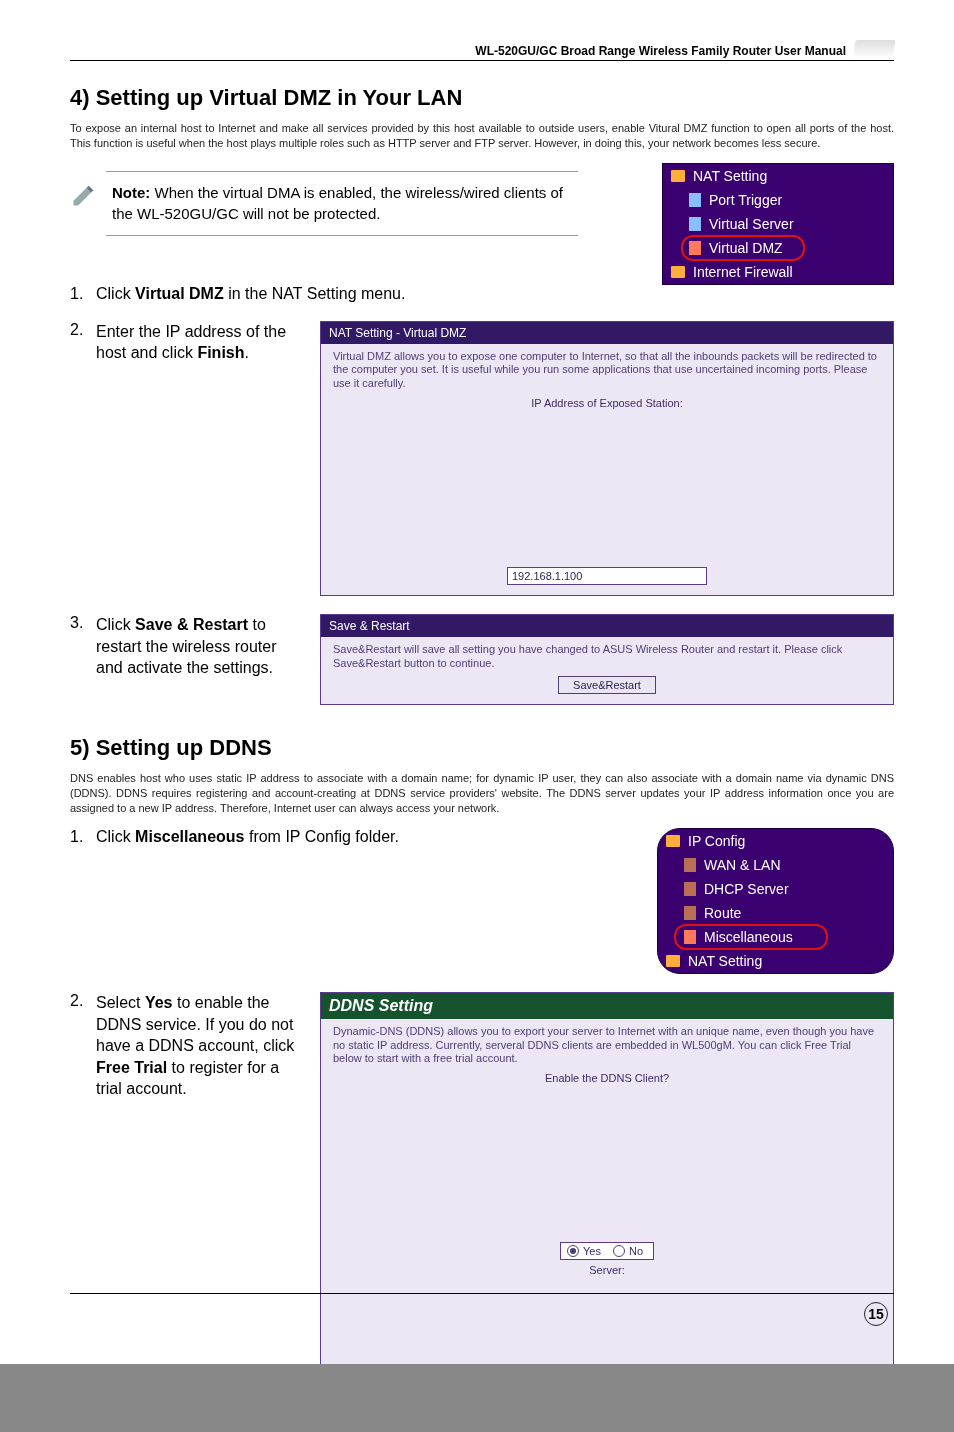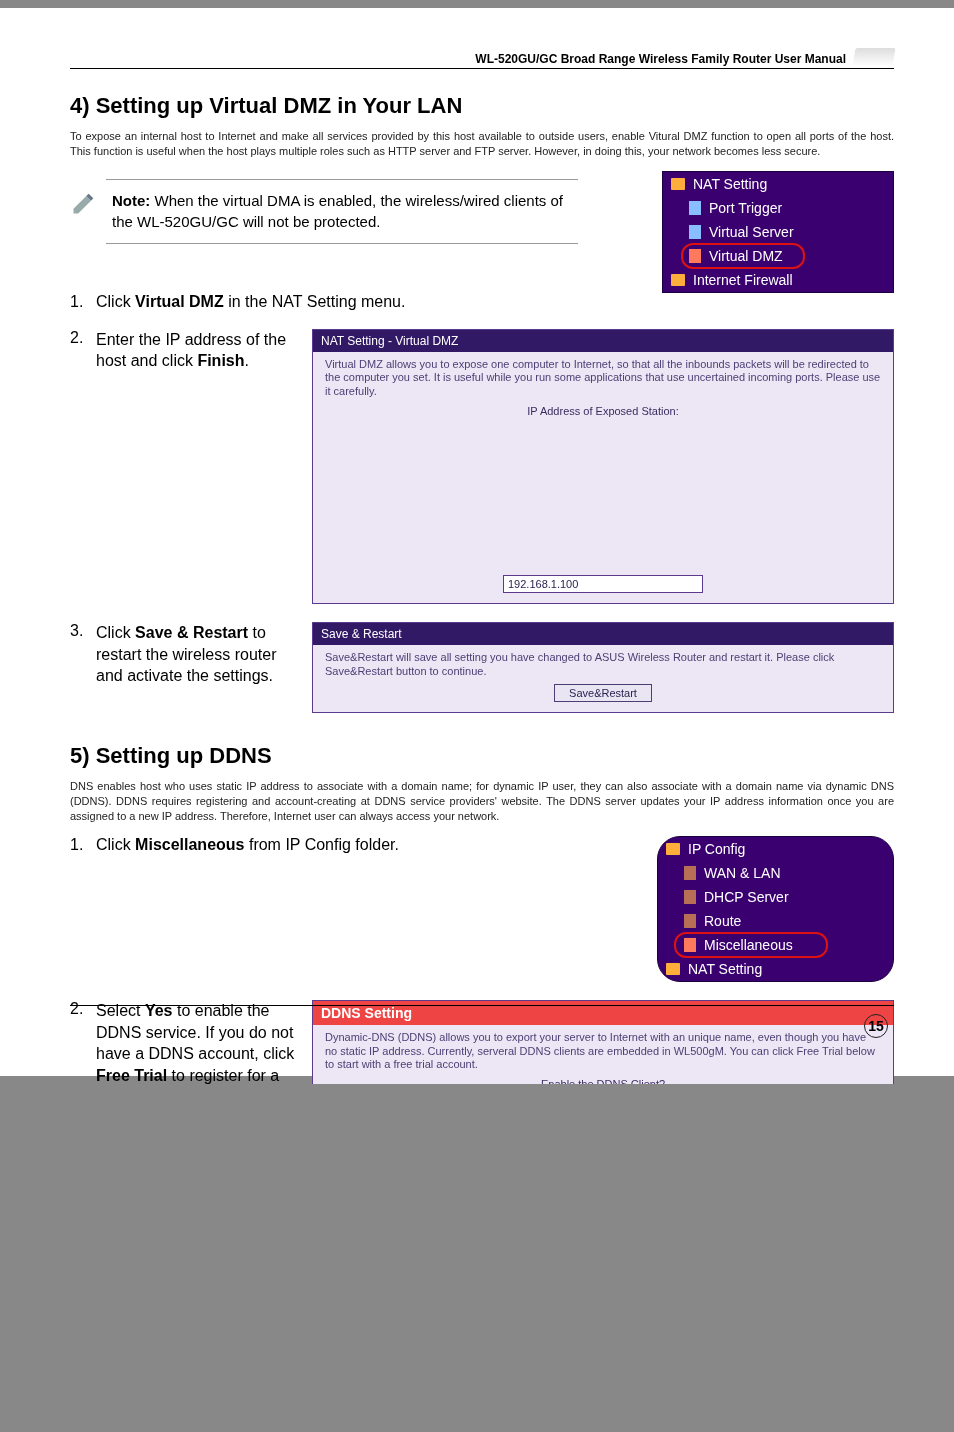--- a/index.html
+++ b/index.html
@@ -1,47 +1,47 @@
 <!DOCTYPE html>
 <html><head>
 <meta charset="utf-8">
 <style>
   html,body{margin:0;padding:0;background:#888;}
   body{font-family:Arial,Helvetica,sans-serif;}
-  .page{width:954px;height:1068px;background:#fff;margin:8px auto;position:relative;box-sizing:border-box;padding:40px 60px 40px 70px;}
+  .page{width:954px;height:1364px;background:#fff;margin:0 auto;position:relative;box-sizing:border-box;padding:40px 60px 40px 70px;}
   .hdr{border-bottom:1.5px solid #000;padding-bottom:2px;margin-bottom:24px;display:flex;justify-content:flex-end;align-items:flex-end;}
   .hdr-txt{font-size:12px;font-weight:bold;margin-right:8px;}
   .hdr-icon{width:40px;height:18px;background:linear-gradient(180deg,#ddd,#fff);border-radius:2px;transform:skewX(-10deg);}
   h2.section{font-size:22px;font-weight:bold;margin:18px 0 10px 0;}
   p.body{font-size:11px;line-height:1.35;text-align:justify;margin:0 0 12px 0;color:#222;}
   .note-row{display:flex;align-items:flex-start;margin:8px 0 16px 0;}
   .note-box{border-top:1px solid #999;border-bottom:1px solid #999;padding:10px 6px;font-size:15px;line-height:1.45;flex:0 0 460px;}
   .pencil{width:28px;height:28px;margin:10px 8px 0 0;flex:none;}
   .nat-menu{width:230px;background:#3b006f;color:#fff;border:1px solid #1a0040;margin-left:14px;font-size:14px;}
   .nat-menu .row{display:flex;align-items:center;padding:4px 8px;}
   .nat-menu .indent{padding-left:26px;}
   .nat-menu .hl{background:transparent;}
   .folder-ic{width:14px;height:12px;background:#ffae3c;margin-right:8px;border-radius:1px;}
   .doc-ic{width:12px;height:14px;background:#8abfff;margin-right:8px;}
   .circle-red{position:absolute;border:2px solid #d11;border-radius:50%;}
   ol.steps{list-style:none;margin:0;padding:0;font-size:16px;counter-reset:step;}
   ol.steps>li{margin:0 0 18px 0;position:relative;padding-left:26px;}
   ol.steps>li::before{counter-increment:step;content:counter(step)".";position:absolute;left:0;}
-  .step-row{display:flex;align-items:flex-start;gap:6px;}
+  .step-row{display:flex;align-items:flex-start;gap:14px;}
   .step-txt{flex:0 0 210px;font-size:16px;line-height:1.35;}
   .panel{border:1px solid #5b3b8f;background:#ece6f5;font-size:11px;color:#3b2d60;flex:1;}
   .panel-hd{background:#321966;color:#fff;font-weight:normal;padding:4px 8px;font-size:12px;}
   .panel-body{padding:6px 12px;border-radius:20px;}
   .panel-body small{color:#4d3f74;font-size:11px;line-height:1.25;display:block;margin-bottom:6px;}
   .field-row{display:flex;align-items:center;margin:4px 0;flex-direction:column;}
   .field-lbl{flex:0 0 170px;font-size:11px;color:#3b2d60;}
   input.txt{border:1px solid #5b3b8f;font-size:11px;padding:2px 4px;background:#fff;width:190px;color:#2a2350;}
   .btn{display:inline-block;border:1px solid #4d3f74;background:#eae5f3;font-size:11px;padding:2px 14px;color:#2a2350;}
   .ddns-panel{border:1px solid #5b3b8f;background:#ece6f5;font-size:11px;color:#3b2d60;flex:1;}
-  .ddns-hd{background:#ef4444;color:#fff;font-weight:bold;padding:4px 8px;font-size:14px;}
+  .ddns-hd{background:#14532d;color:#fff;font-weight:bold;padding:4px 8px;font-size:16px;font-style:italic;}
   .radio-grp{display:inline-flex;align-items:center;background:#fff;border:1px solid #5b3b8f;padding:2px 6px;gap:4px;min-width:80px;}
   .radio{width:10px;height:10px;border:1px solid #4d3f74;border-radius:50%;display:inline-block;position:relative;}
   .radio.checked::after{content:"";position:absolute;inset:2px;background:#4d3f74;border-radius:50%;}
   select.sel{border:1px solid #5b3b8f;background:#fff;color:#2a2350;font-size:11px;padding:1px 2px;}
   .footer-line{position:absolute;left:70px;right:60px;bottom:70px;border-top:1px solid #000;}
   .page-num{position:absolute;right:66px;bottom:38px;font-size:14px;font-weight:bold;border:1px solid #222;border-radius:50%;width:22px;height:22px;display:flex;align-items:center;justify-content:center;}
   .free-link{color:#11c;text-decoration:underline;font-size:11px;margin-left:6px;}
 </style>
 </head>
 <body>

